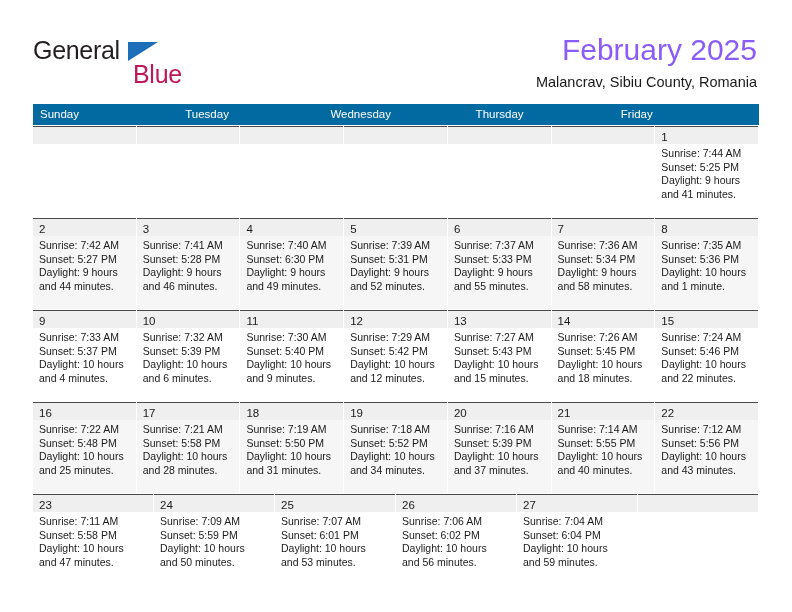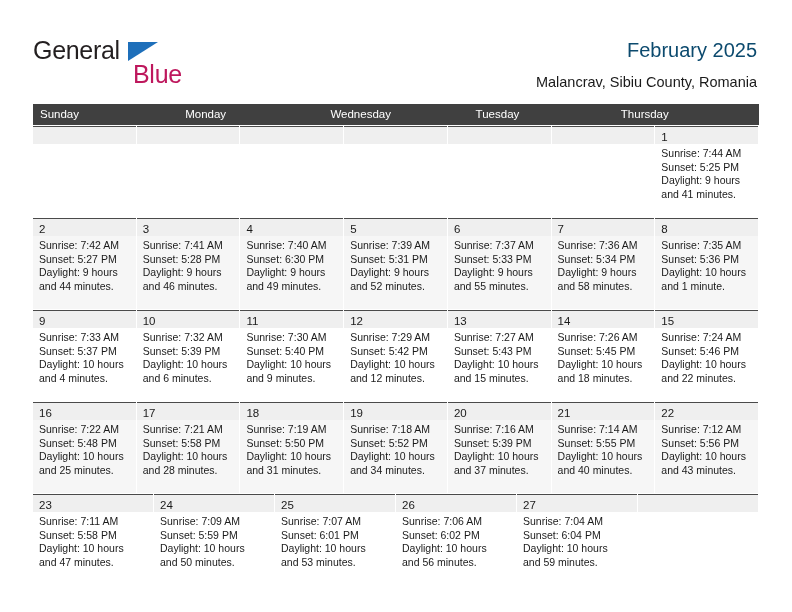--- a/index.html
+++ b/index.html
@@ -67,22 +67,22 @@
   }
 
   .title-block {
     position: absolute;
     right: 35px;
     top: 33px;
     text-align: right;
     width: 520px;
   }
   .cal-title {
-    font-size: 20px;
-    color: #0c4a6e;
+    font-size: 30px;
+    color: #8b5cf6;
     line-height: 34px;
     white-space: nowrap;
   }
   .cal-subtitle {
     font-size: 14.5px;
     color: #1a1a1a;
     line-height: 22px;
     margin-top: 4px;
     white-space: nowrap;
     text-align: right;
@@ -90,21 +90,21 @@
 
   
   .calendar {
     position: absolute;
     left: 33px;
     top: 104px;
     width: 726px;
   }
   .dow-row {
     display: flex;
-    background: #404040;
+    background: #0369a1;
     height: 21px;
   }
   .dow {
     flex: 1 1 0;
     color: #ffffff;
     font-size: 11.5px;
     line-height: 21px;
     padding-left: 7px;
     box-sizing: border-box;
     white-space: nowrap;
@@ -173,24 +173,24 @@
     <div class="title-block">
       <div class="cal-title">February 2025</div>
       <div class="cal-subtitle">Malancrav, Sibiu County, Romania</div>
     </div>
 
   </div>
 
   <div class="calendar">
     <div class="dow-row">
       <div class="dow">Sunday</div>
-      <div class="dow">Monday</div>
+      <div class="dow">Tuesday</div>
       <div class="dow">Wednesday</div>
-      <div class="dow">Tuesday</div>
       <div class="dow">Thursday</div>
+      <div class="dow">Friday</div>
     </div>
 
     <div id="weeks-container">
         <div class="week">
           <div class="cell empty">
             <div class="cell-inner">
               <div class="daynum-band"></div>
             </div>
           </div>
           <div class="cell empty">

